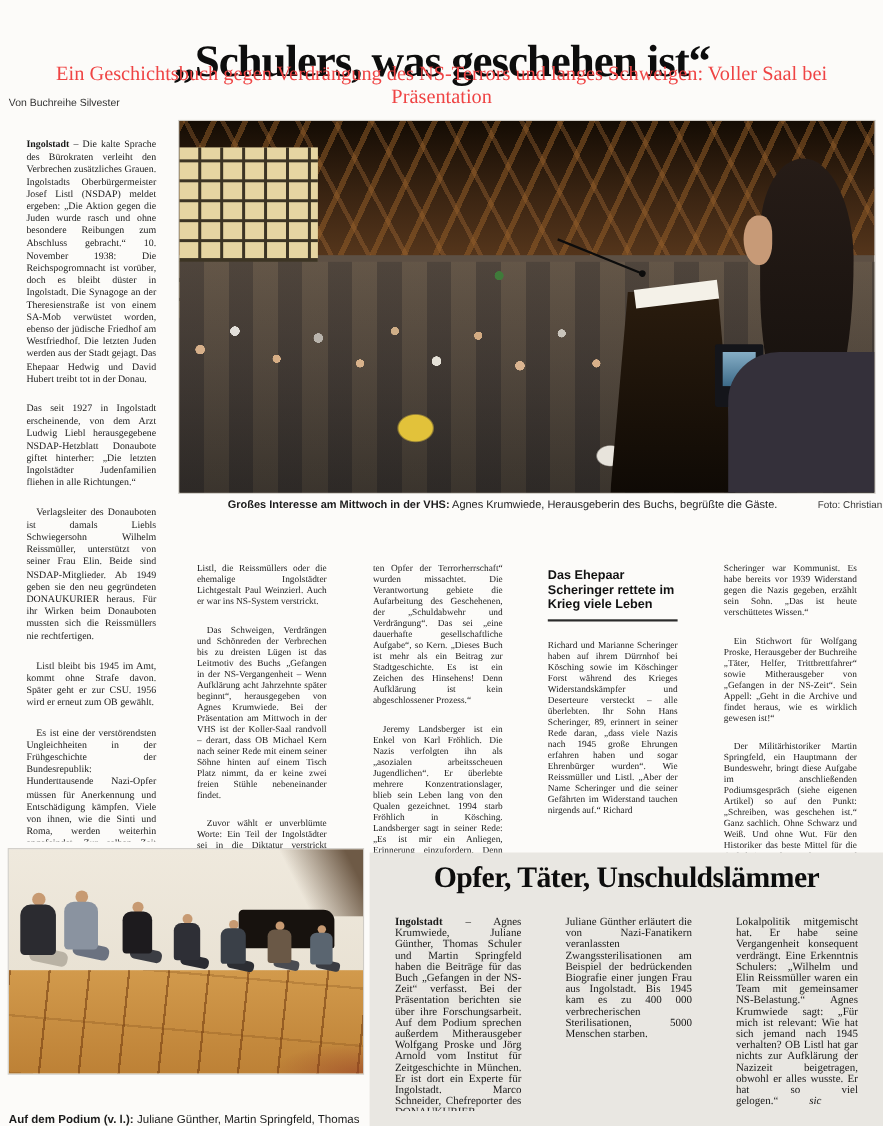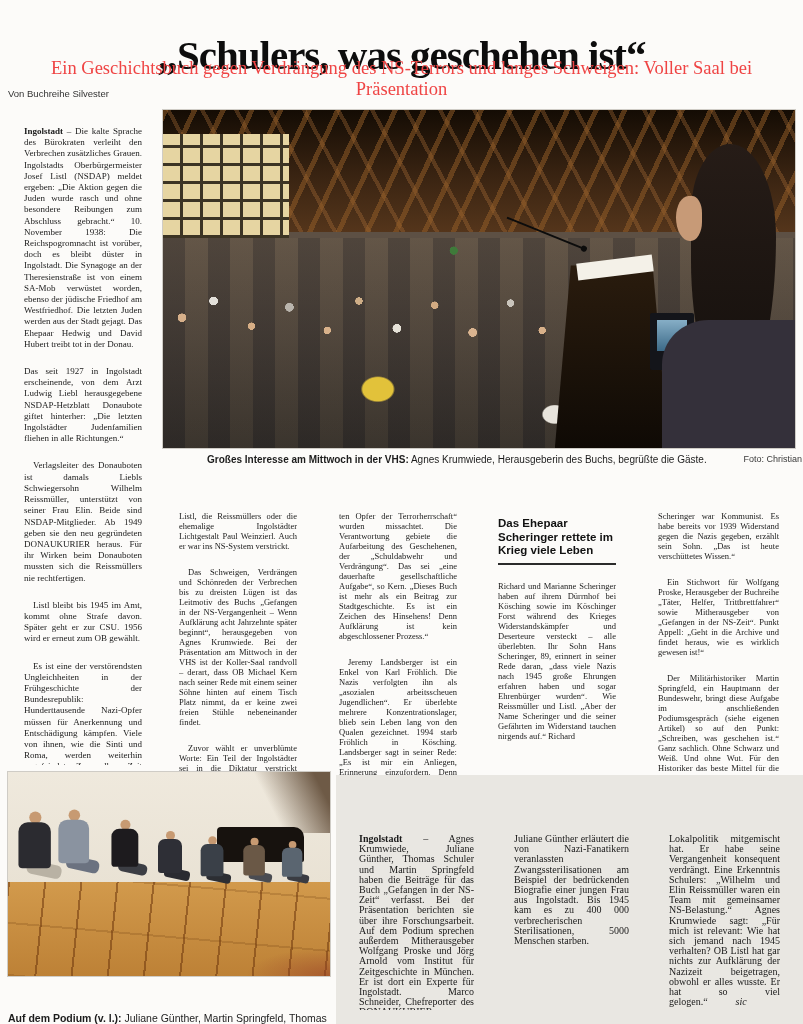--- a/index.html
+++ b/index.html
@@ -168,21 +168,21 @@
   <div class="bodycol undercol c2">
     <p>ten Opfer der Terrorherrschaft“ wurden missachtet. Die Verantwortung gebiete die Aufarbeitung des Geschehenen, der „Schuldabwehr und Verdrängung“. Das sei „eine dauerhafte gesellschaftliche Aufgabe“, so Kern. „Dieses Buch ist mehr als ein Beitrag zur Stadtgeschichte. Es ist ein Zeichen des Hinsehens! Denn Aufklärung ist kein abgeschlossener Prozess.“</p>
     <p class="indent">Jeremy Landsberger ist ein Enkel von Karl Fröhlich. Die Nazis verfolgten ihn als „asozialen arbeitsscheuen Jugendlichen“. Er überlebte mehrere Konzentrationslager, blieb sein Leben lang von den Qualen gezeichnet. 1994 starb Fröhlich in Kösching. Landsberger sagt in seiner Rede: „Es ist mir ein Anliegen, Erinnerung einzufordern. Denn die Vergangenheit verpflichtet. Wir haben die Ge-</p>
   </div>
   <div class="bodycol undercol c3">
     <p class="colsub">Das Ehepaar Scheringer rettete im Krieg viele Leben</p>
     <p>Richard und Marianne Scheringer haben auf ihrem Dürrnhof bei Kösching sowie im Köschinger Forst während des Krieges Widerstandskämpfer und Deserteure versteckt – alle überlebten. Ihr Sohn Hans Scheringer, 89, erinnert in seiner Rede daran, „dass viele Nazis nach 1945 große Ehrungen erfahren haben und sogar Ehrenbürger wurden“. Wie Reissmüller und Listl. „Aber der Name Scheringer und die seiner Gefährten im Widerstand tauchen nirgends auf.“ Richard</p>
   </div>
   <div class="bodycol undercol c4">
     <p>Scheringer war Kommunist. Es habe bereits vor 1939 Widerstand gegen die Nazis gegeben, erzählt sein Sohn. „Das ist heute verschüttetes Wissen.“</p>
-    <p class="indent">Ein Stichwort für Wolfgang Proske, Herausgeber der Buchreihe „Täter, Helfer, Trittbrettfahrer“ sowie Mitherausgeber von „Gefangen in der NS-Zeit“. Punkt Appell: „Geht in die Archive und findet heraus, wie es wirklich gewesen ist!“</p>
+    <p class="indent">Ein Stichwort für Wolfgang Proske, Herausgeber der Buchreihe „Täter, Helfer, Trittbrettfahrer“ sowie Mitherausgeber von „Gefangen in der NS-Zeit“. Sein Appell: „Geht in die Archive und findet heraus, wie es wirklich gewesen ist!“</p>
     <p class="indent"><span>Der Militärhistoriker Martin Springfeld, ein Hauptmann der Bundeswehr, bringt diese Aufgabe im anschließenden Podiumsgespräch (siehe eigenen Artikel) so auf den Punkt: „Schreiben, was geschehen ist.“ Ganz sachlich. Ohne Schwarz und Weiß. Und ohne Wut. Für den Historiker das beste Mittel für die Aufarbeitung des Verdrängten und Vergessenen.</span><span class="sign">DK</span></p>
   </div>
 
   <div class="ph2">
     <div class="ph2-beam"></div>
     <div class="ph2-floor"></div>
     <div class="ph2-piano"></div>
     <div class="fig f1">
         <span class="legs"></span>
       </div>
@@ -205,20 +205,21 @@
         <span class="legs"></span>
       </div>
   </div>
 
   <div class="cap2">
     <span class="lead">Auf dem Podium (v. l.):</span><span> Juliane Günther, Martin Springfeld, Thomas Schuler, Agnes Krumwiede, Moderator Marco Schneider, Wolfgang Proske und der Historiker Jörg Arnold.</span>
     <span class="credit">Foto: Christian Silvester</span>
   </div>
 
   <div class="panel">
+    <div class="panel-headline">Opfer, Täter, Unschuldslämmer</div>
     <div class="bodycol pcol pc1">
       <p><span class="lead">Ingolstadt</span><span> – Agnes Krumwiede, Juliane Günther, Thomas Schuler und Martin Springfeld haben die Beiträge für das Buch „Gefangen in der NS-Zeit“ verfasst. Bei der Präsentation berichten sie über ihre Forschungsarbeit. Auf dem Podium sprechen außerdem Mitherausgeber Wolfgang Proske und Jörg Arnold vom Institut für Zeitgeschichte in München. Er ist dort ein Experte für Ingolstadt. Marco Schneider, Chefreporter des DONAUKURIER, moderiert.</span></p>
     </div>
     <div class="bodycol pcol pc2">
       <p>Juliane Günther erläutert die von Nazi-Fanatikern veranlassten Zwangssterilisationen am Beispiel der bedrückenden Biografie einer jungen Frau aus Ingolstadt. Bis 1945 kam es zu 400 000 verbrecherischen Sterilisationen, 5000 Menschen starben.</p>
     </div>
     <div class="bodycol pcol pc3">
       <p><span>Lokalpolitik mitgemischt hat. Er habe seine Vergangenheit konsequent verdrängt. Eine Erkenntnis Schulers: „Wilhelm und Elin Reissmüller waren ein Team mit gemeinsamer NS-Belastung.“ Agnes Krumwiede sagt: „Für mich ist relevant: Wie hat sich jemand nach 1945 verhalten? OB Listl hat gar nichts zur Aufklärung der Nazizeit beigetragen, obwohl er alles wusste. Er hat so viel gelogen.“</span><span class="sign">sic</span></p>
       <p class="footer-note">Eine längere Version lesen Sie auf www.donaukurier.de</p>
     </div>

